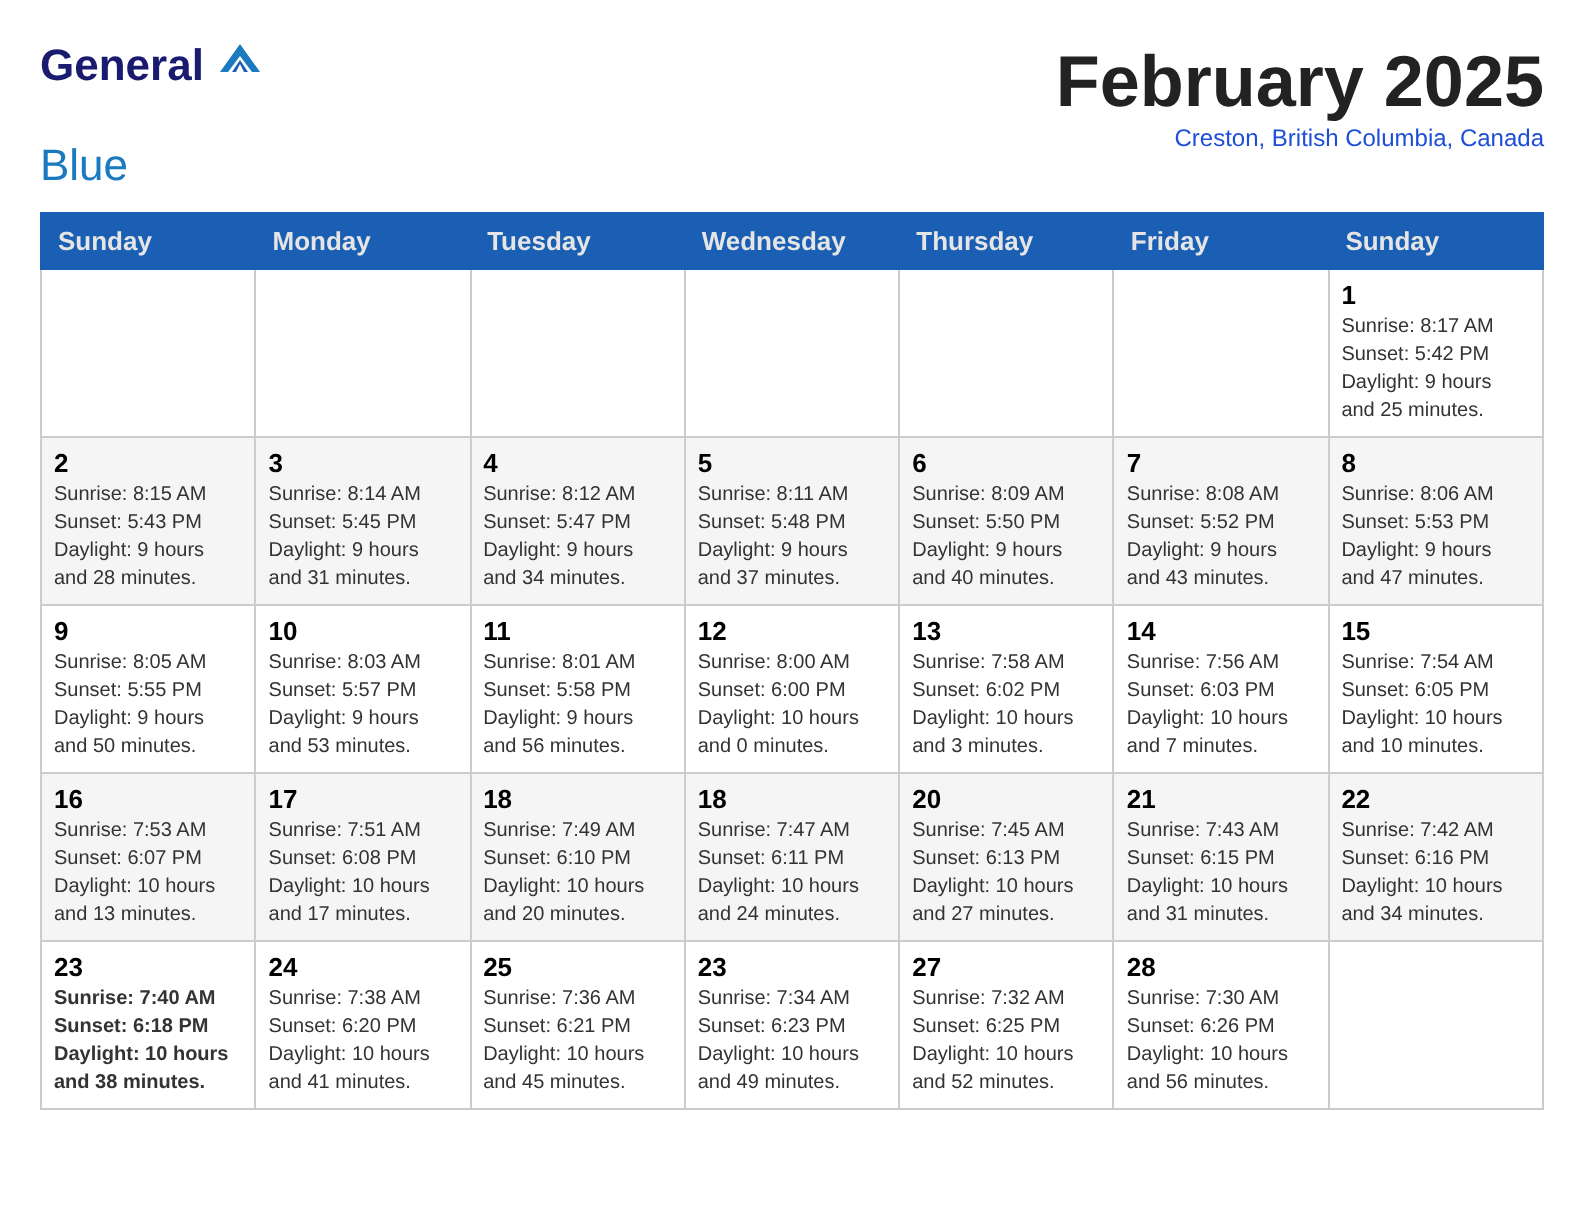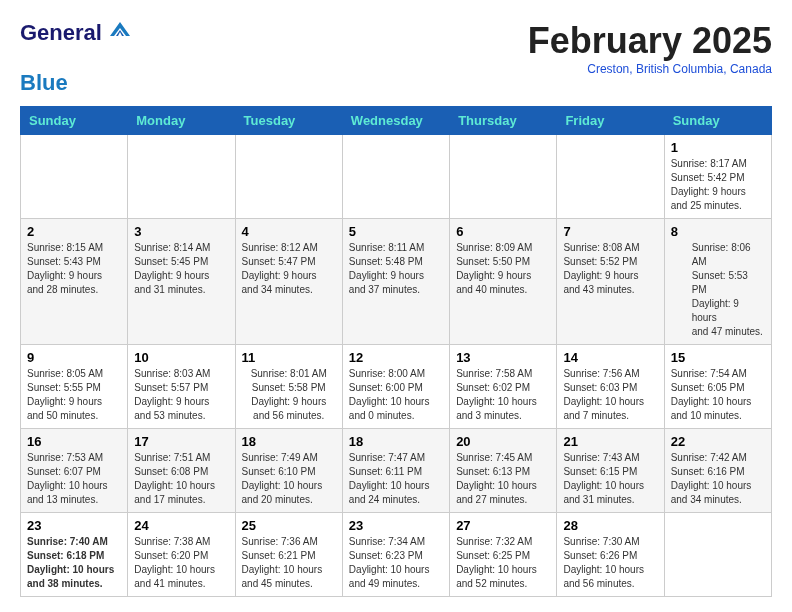--- a/index.html
+++ b/index.html
@@ -34,21 +34,21 @@
       font-size: 12px;
       color: #1d4ed8;
     }
     .calendar {
       width: 100%;
       border-collapse: collapse;
       border: 1px solid #ccc;
     }
     .calendar th {
       background-color: #1a5fb4;
-      color: #5eead4;
+      color: #e5e5e5;
       text-align: left;
       padding: 6px 8px;
       font-size: 13px;
       border: 1px solid #1a5fb4;
     }
     .calendar td {
       vertical-align: top;
       border: 1px solid #ccc;
       padding: 5px 6px;
       width: calc(100% / 7);
@@ -79,21 +79,21 @@
   <div class="logo">
     <div style="display:flex;align-items:center;gap:2px;">
       <div style="position:relative;display:inline-block;">
         <span style="font-size:22px;font-weight:bold;color:#1a1a6e;">General</span>
         <svg style="position:relative;top:0;" width="28" height="20" viewBox="0 0 28 20">
           <polygon points="4,16 14,2 24,16 20,16 14,8 8,16" fill="#1a7abf"></polygon>
           <polygon points="10,16 14,10 18,16 16,16 14,12 12,16" fill="#1a5fb4"></polygon>
         </svg>
       </div>
     </div>
-    <span style="font-size:22px;font-weight:bold;color:#1a7abf;margin-top:-4px;">Blue</span>
+    <span style="font-size:22px;font-weight:normal;color:#1a7abf;margin-top:-4px;">Blue</span>
   </div>
   <div class="title-block">
     <div class="month-title">February 2025</div>
     <div class="location-title">Creston, British Columbia, Canada</div>
   </div>
 </div>
 
 <table class="calendar">
   <thead>
     <tr>
@@ -160,21 +160,21 @@
         </td>
         <td>
           <div class="day-number">7</div>
           <div class="day-info" style="white-space: pre-line;">Sunrise: 8:08 AM
 Sunset: 5:52 PM
 Daylight: 9 hours
 and 43 minutes.</div>
         </td>
         <td>
           <div class="day-number">8</div>
-          <div class="day-info" style="white-space: pre-line; margin-left: 21px;">Sunrise: 8:06 AM
+          <div class="day-info" style="white-space: pre-line;">Sunrise: 8:06 AM
 Sunset: 5:53 PM
 Daylight: 9 hours
 and 47 minutes.</div>
         </td>
       </tr>
       <tr>
         <td>
           <div class="day-number">9</div>
           <div class="day-info" style="white-space: pre-line;">Sunrise: 8:05 AM
 Sunset: 5:55 PM
@@ -183,21 +183,21 @@
         </td>
         <td>
           <div class="day-number">10</div>
           <div class="day-info" style="white-space: pre-line;">Sunrise: 8:03 AM
 Sunset: 5:57 PM
 Daylight: 9 hours
 and 53 minutes.</div>
         </td>
         <td>
           <div class="day-number">11</div>
-          <div class="day-info" style="white-space: pre-line; text-align: center;">Sunrise: 8:01 AM
+          <div class="day-info" style="white-space: pre-line;">Sunrise: 8:01 AM
 Sunset: 5:58 PM
 Daylight: 9 hours
 and 56 minutes.</div>
         </td>
         <td>
           <div class="day-number">12</div>
           <div class="day-info" style="white-space: pre-line;">Sunrise: 8:00 AM
 Sunset: 6:00 PM
 Daylight: 10 hours
 and 0 minutes.</div>

